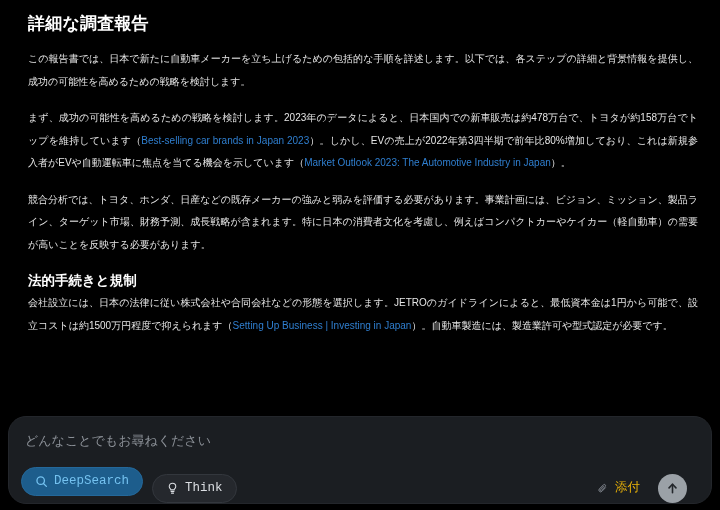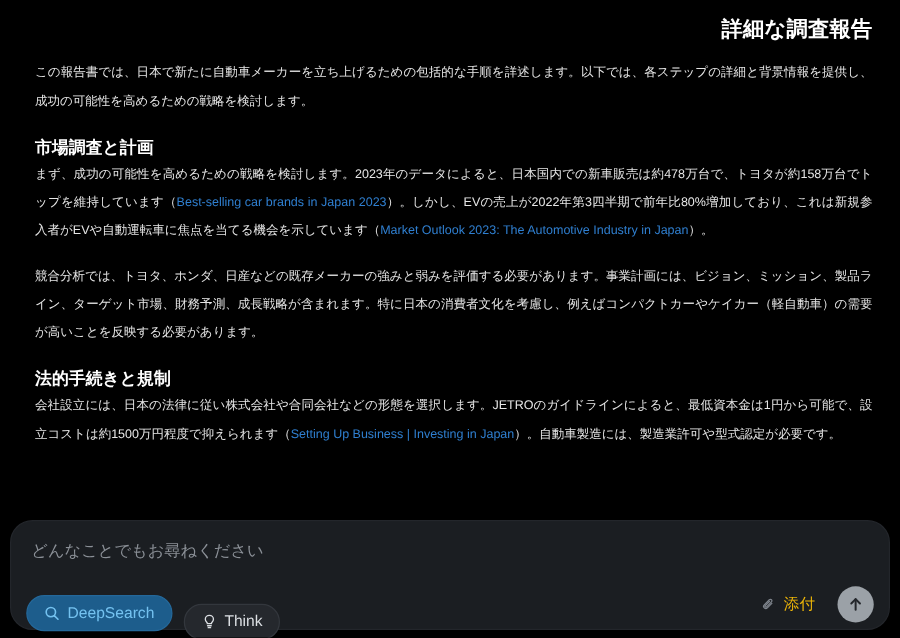--- a/index.html
+++ b/index.html
@@ -35,21 +35,20 @@
     overflow: hidden;
   }
 
   .doc-title {
     font-size: 17px;
     font-weight: bold;
     color: #ffffff;
     letter-spacing: 0.2px;
     line-height: 24px;
     margin: 2px 0 12px 0;
-    text-align: right;
   }
 
   .para {
     font-size: 10px;
     line-height: 22.5px;
     color: #e6e6e6;
     text-align: justify;
     text-justify: inter-character;
     margin: 0 0 14px 0;
   }
@@ -94,22 +93,23 @@
   }
   .composer-input::placeholder { color: #8b9097; opacity: 1; }
 
   .composer-row {
     position: absolute;
     left: 0;
     right: 0;
     top: 52px;
     height: 34px;
     display: flex;
-    align-items: flex-start;
-    padding: 0 12px 0 12px;
+    align-items: flex-end;
+    padding: 0 24px 0 12px;
+    font-family: Liberation Mono, monospace;
   }
 
   .left-tools { display: flex; align-items: center; gap: 9px; }
   .right-tools { margin-left: auto; display: flex; align-items: center; gap: 10px; }
 
   .pill {
     display: inline-flex;
     align-items: center;
     gap: 6px;
     height: 29px;
@@ -162,21 +162,20 @@
 
 <div id="app">
 
   <div class="doc">
 
     <div class="doc-title">詳細な調査報告</div>
 
     <p class="para">この報告書では、日本で新たに自動車メーカーを立ち上げるための包括的な手順を詳述します。以下では、各ステップの詳細と背景情報を提供し、成功の可能性を高めるための戦略を検討します。</p>
 
     <div id="sections-host">
-        <div class="sec-head">市場調査と計画</div>
         <p class="para"><span>まず、成功の可能性を高めるための戦略を検討します。2023年のデータによると、日本国内での新車販売は約478万台で、トヨタが約158万台でトップを維持しています（</span><a class="ref" href="#">Best-selling car brands in Japan 2023</a><span>）。しかし、EVの売上が2022年第3四半期で前年比80%増加しており、これは新規参入者がEVや自動運転車に焦点を当てる機会を示しています（</span><a class="ref" href="#">Market Outlook 2023: The Automotive Industry in Japan</a><span>）。</span></p>
         <p class="para"><span>競合分析では、トヨタ、ホンダ、日産などの既存メーカーの強みと弱みを評価する必要があります。事業計画には、ビジョン、ミッション、製品ライン、ターゲット市場、財務予測、成長戦略が含まれます。特に日本の消費者文化を考慮し、例えばコンパクトカーやケイカー（軽自動車）の需要が高いことを反映する必要があります。</span></p>
         <div class="sec-head">法的手続きと規制</div>
         <p class="para"><span>会社設立には、日本の法律に従い株式会社や合同会社などの形態を選択します。JETROのガイドラインによると、最低資本金は1円から可能で、設立コストは約1500万円程度で抑えられます（</span><a class="ref" href="#">Setting Up Business | Investing in Japan</a><span>）。自動車製造には、製造業許可や型式認定が必要です。</span></p>
       </div>
 
   </div>
 
   <div class="composer">
 

